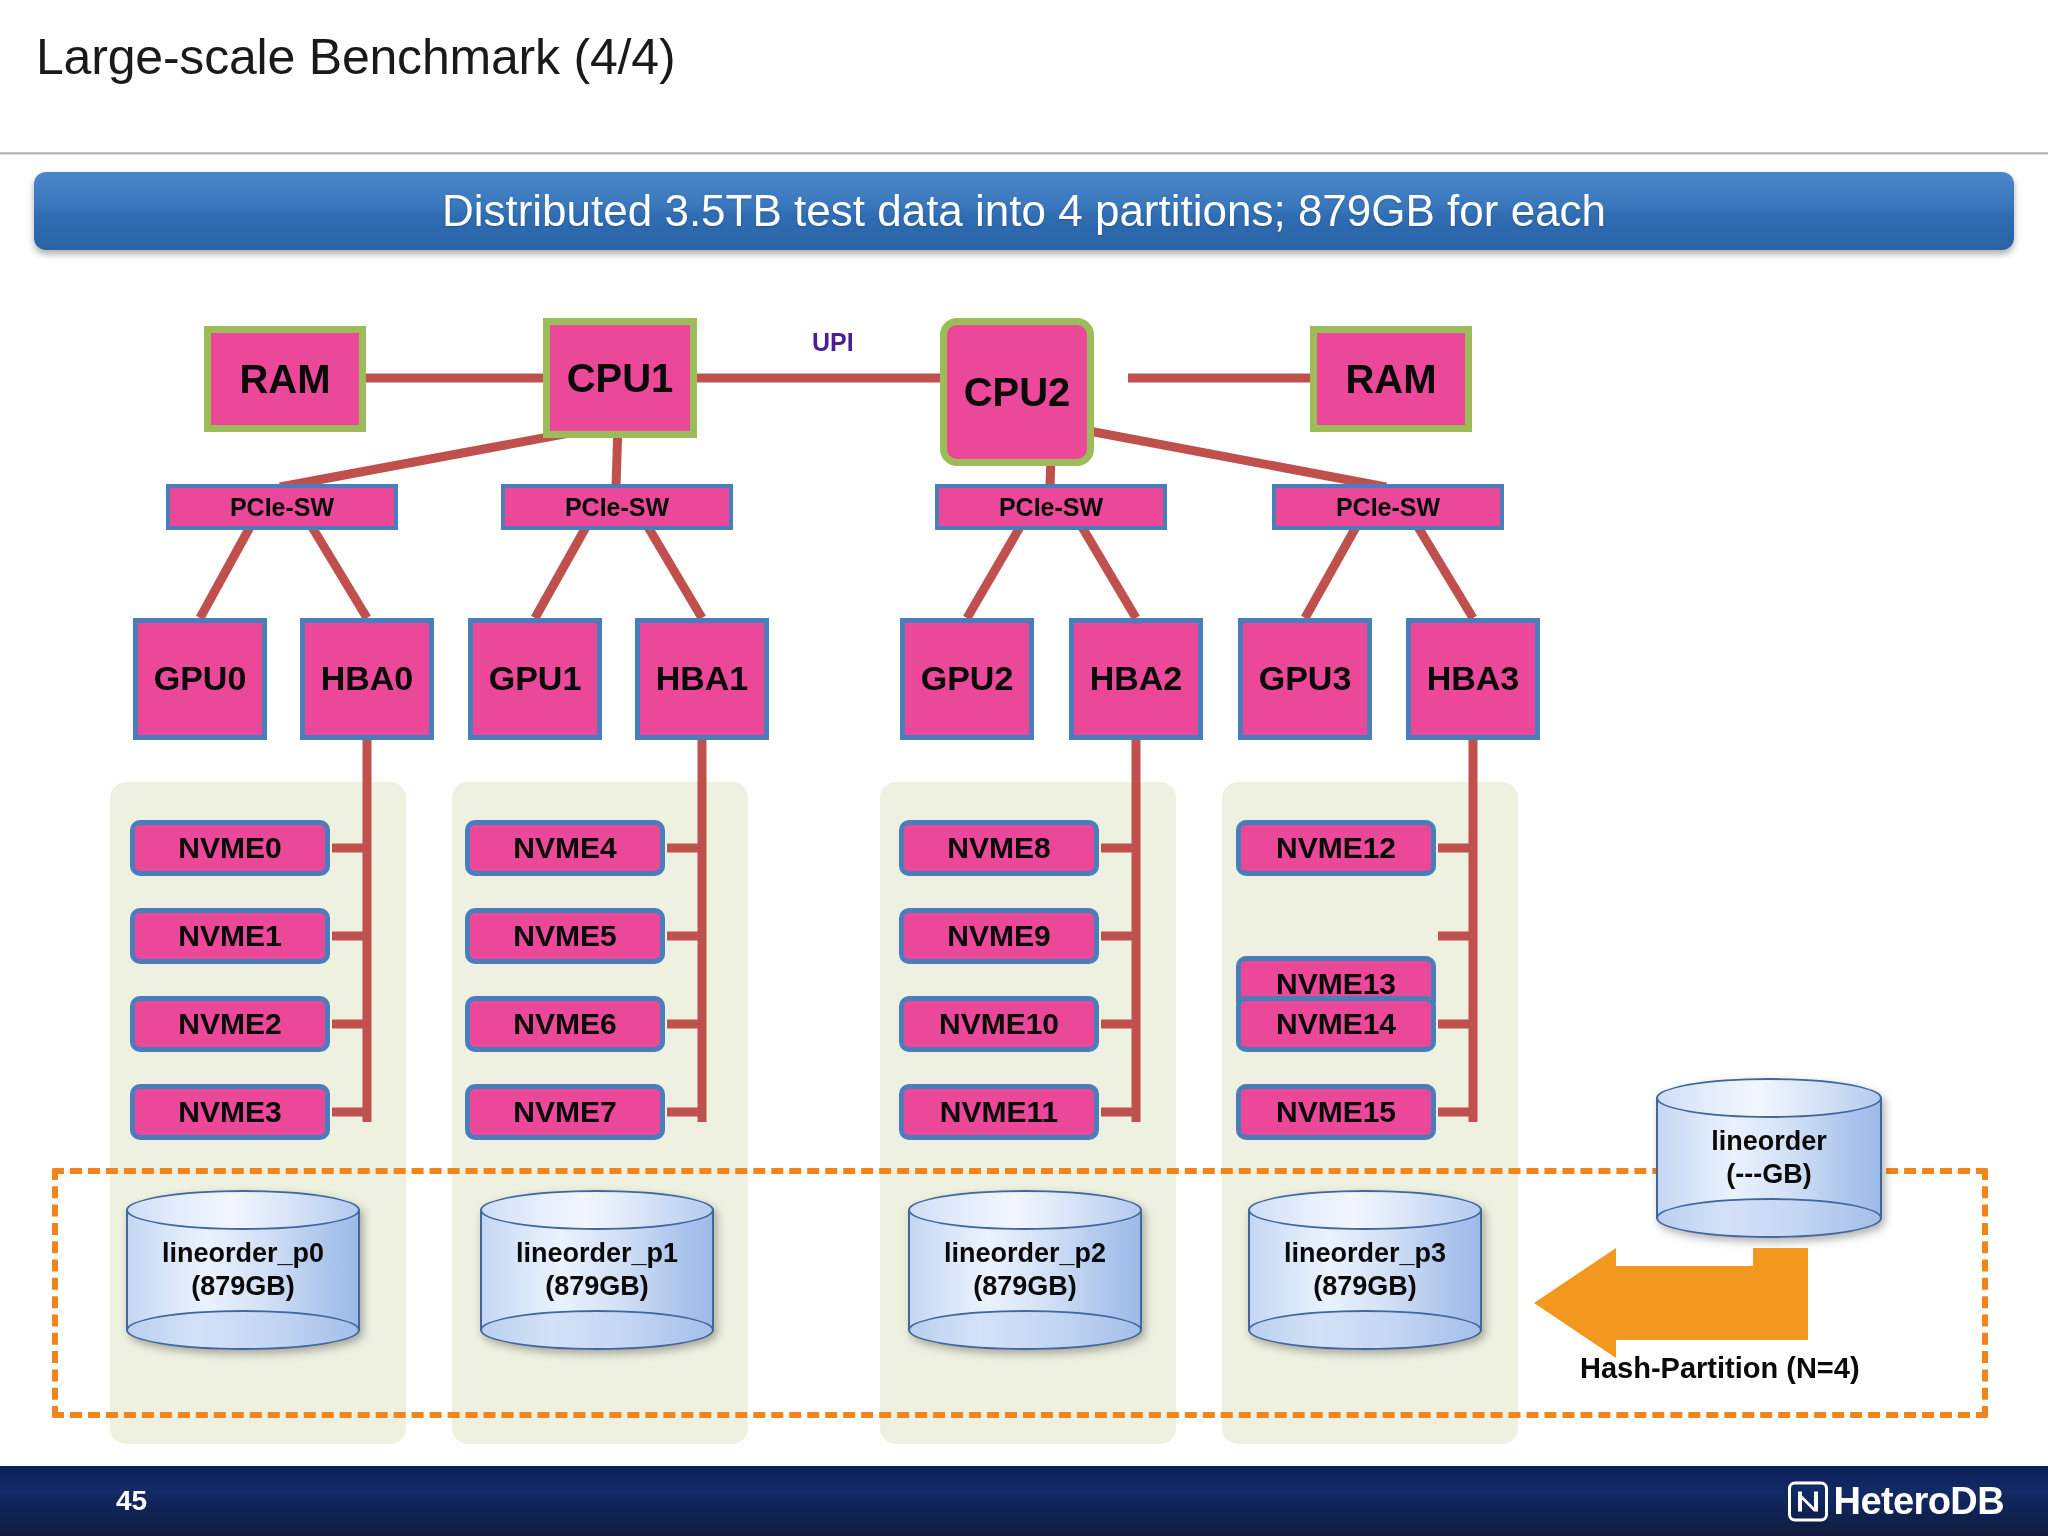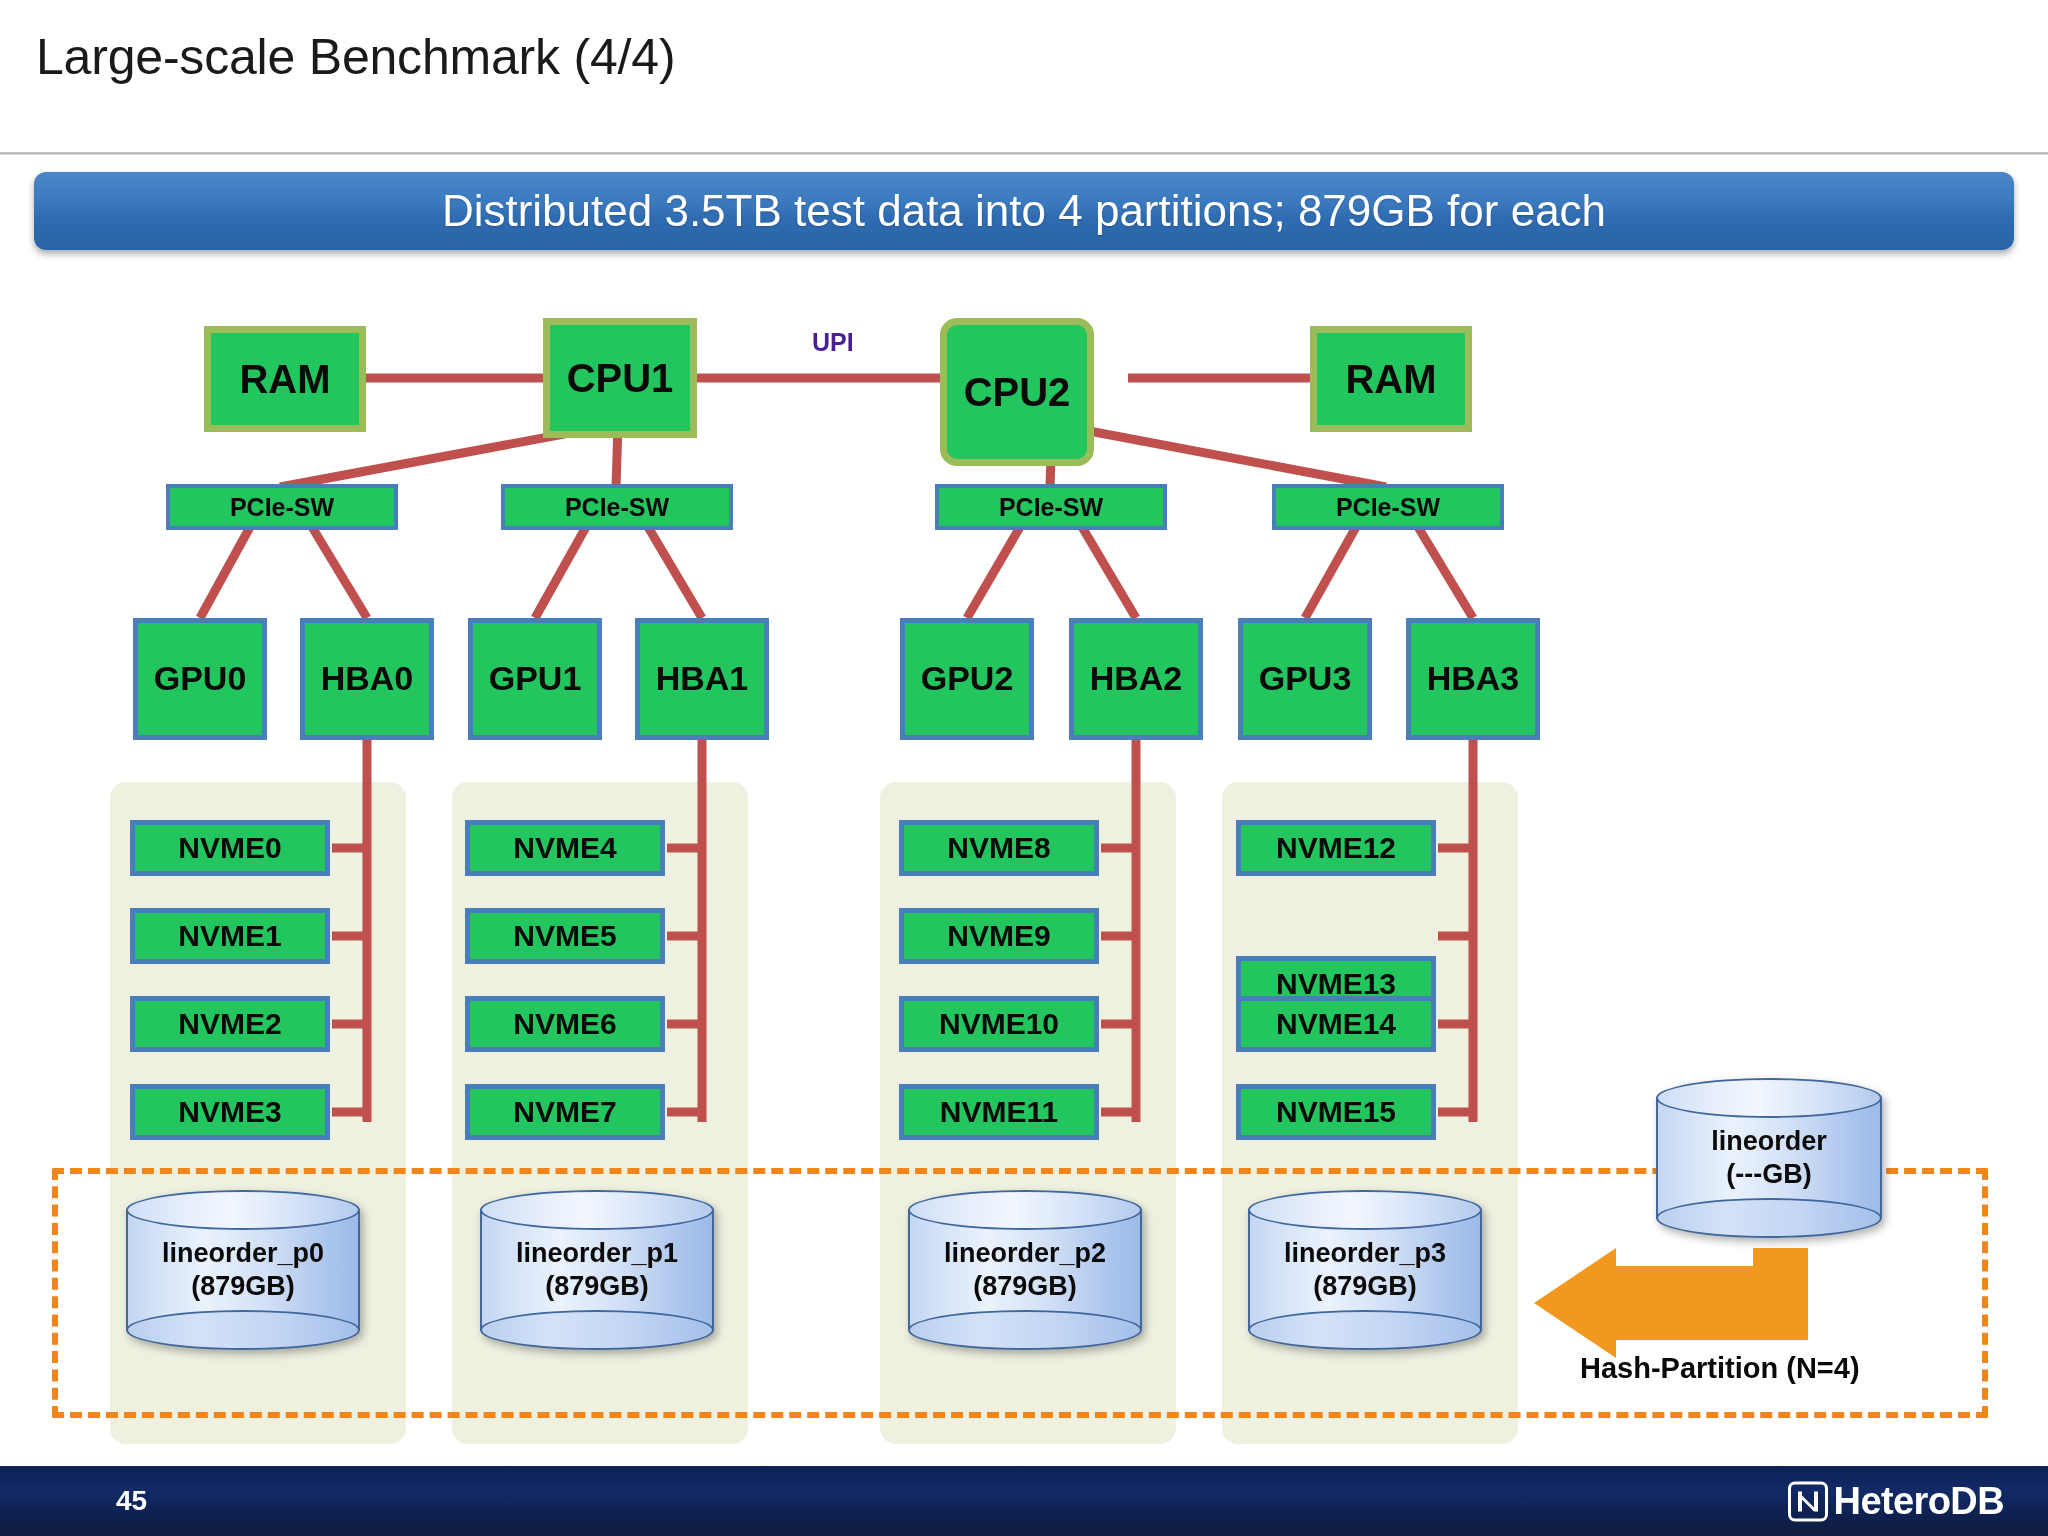--- a/index.html
+++ b/index.html
@@ -78,21 +78,21 @@
     width: 1936px; height: 250px;
     border: 6px dashed #f0861b;
     border-radius: 2px;
     box-sizing: border-box;
   }
 
   
   .node {
     position: absolute;
     box-sizing: border-box;
-    background: #22c55e;
+    background: #ec4899;
     display: flex;
     align-items: center;
     justify-content: center;
     font-weight: bold;
     color: #0a0a0a;
     text-align: center;
     line-height: 1.05;
   }
   .node.green {
     border: 7px solid #9cbb59;
@@ -102,21 +102,21 @@
     border: 5px solid #4a7ebb;
     font-size: 34px;
   }
   .node.pcie {
     border: 4px solid #4a7ebb;
     font-size: 25px;
   }
   .node.nvme {
     border: 5px solid #4a7ebb;
     font-size: 30px;
-    border-radius: 0;
+    border-radius: 10px;
   }
 
   
   #upi-label {
     position: absolute;
     left: 812px; top: 328px;
     font-size: 25px;
     font-weight: bold;
     color: #4c1d95;
   }

